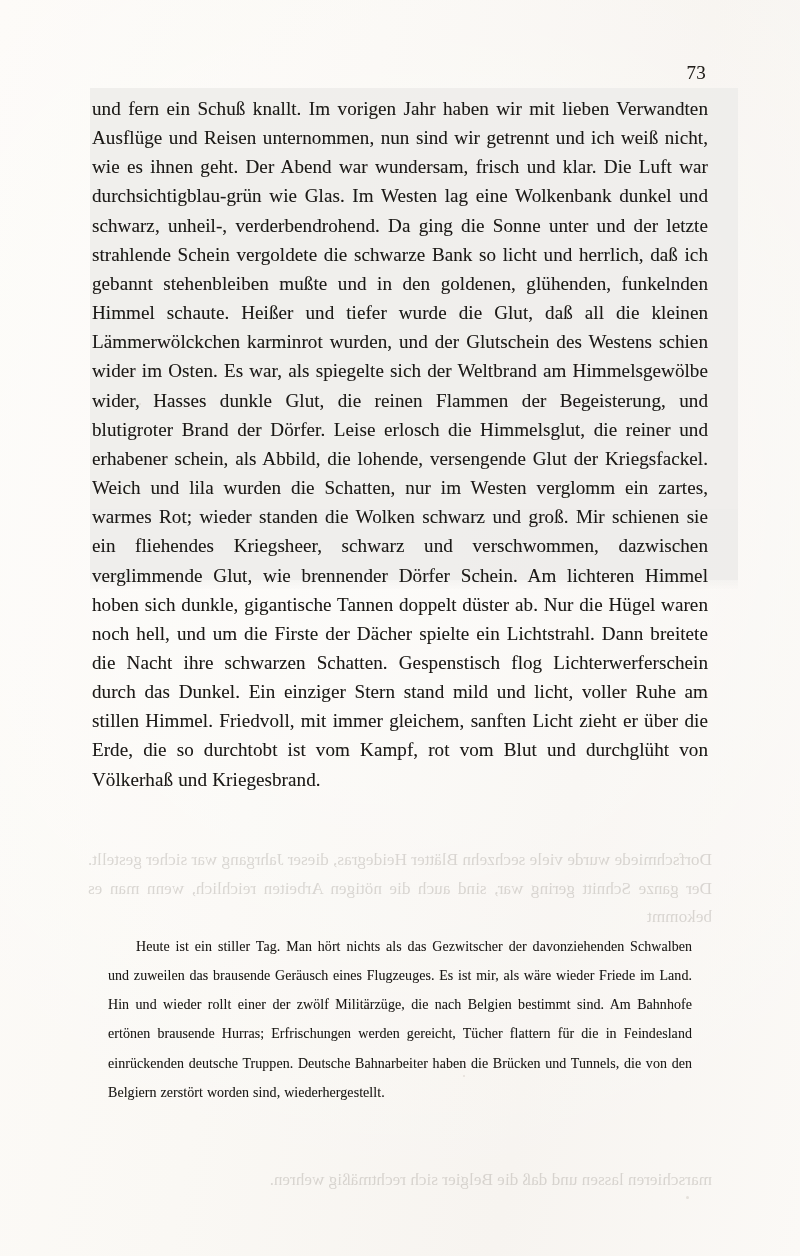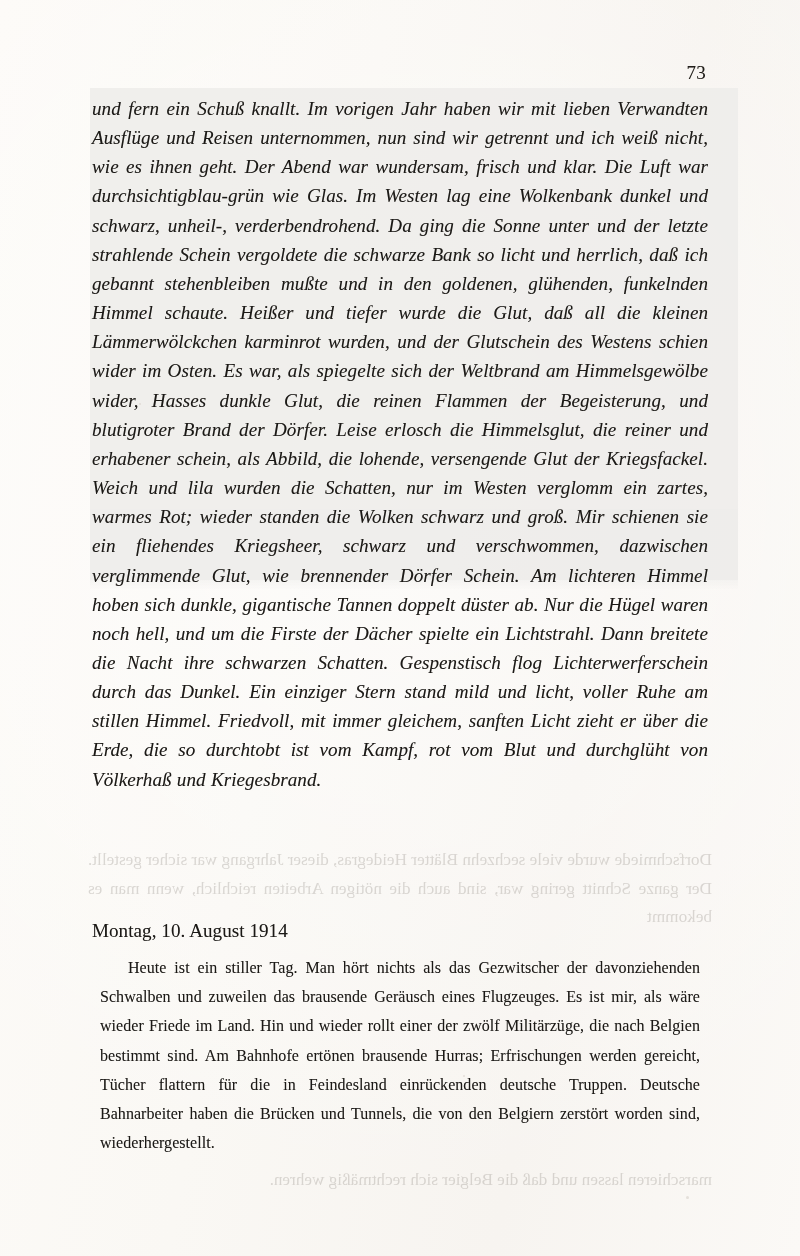--- a/index.html
+++ b/index.html
@@ -94,41 +94,40 @@
 
   .body-par {
     margin: 0;
     font-size: 19.1px;
     line-height: 29.15px;
     text-align: justify;
     text-justify: inter-word;
     letter-spacing: 0.05px;
     word-spacing: 0.4px;
     hyphens: manual;
-    font-style: italic;
   }
 
   .entry {
     position: absolute;
     left: 92px;
     top: 916px;
     width: 616px;
   }
 
   .entry-date {
     margin: 0 0 1px 0;
     font-size: 19.1px;
     line-height: 29.15px;
     text-align: left;
     letter-spacing: 0.05px;
   }
 
   .entry-par {
-    margin: 8px;
-    font-size: 16px;
+    margin: 16px;
+    font-size: 14px;
     line-height: 29.15px;
     text-align: justify;
     text-justify: inter-word;
     text-indent: 28px;
     letter-spacing: 0.05px;
     word-spacing: 0.4px;
   }
 
   
   .body-par, .entry-par, .entry-date, .folio {
@@ -161,18 +160,17 @@
 
   <div class="content">
 
     <div class="folio">73</div>
 
     <div class="textblock">
       <p class="body-par">und fern ein Schuß knallt. Im vorigen Jahr haben wir mit lieben Verwandten Ausflüge und Reisen unternommen, nun sind wir getrennt und ich weiß nicht, wie es ihnen geht. Der Abend war wundersam, frisch und klar. Die Luft war durchsichtigblau-grün wie Glas. Im Westen lag eine Wolkenbank dunkel und schwarz, unheil-, verderbendrohend. Da ging die Sonne unter und der letzte strahlende Schein vergoldete die schwarze Bank so licht und herrlich, daß ich gebannt stehenbleiben mußte und in den goldenen, glühenden, funkelnden Himmel schaute. Heißer und tiefer wurde die Glut, daß all die kleinen Lämmerwölckchen karminrot wurden, und der Glutschein des Westens schien wider im Osten. Es war, als spiegelte sich der Weltbrand am Himmelsgewölbe wider, Hasses dunkle Glut, die reinen Flammen der Begeisterung, und blutigroter Brand der Dörfer. Leise erlosch die Himmelsglut, die reiner und erhabener schein, als Abbild, die lohende, versengende Glut der Kriegsfackel. Weich und lila wurden die Schatten, nur im Westen verglomm ein zartes, warmes Rot; wieder standen die Wolken schwarz und groß. Mir schienen sie ein fliehendes Kriegsheer, schwarz und verschwommen, dazwischen verglimmende Glut, wie brennender Dörfer Schein. Am lichteren Himmel hoben sich dunkle, gigantische Tannen doppelt düster ab. Nur die Hügel waren noch hell, und um die Firste der Dächer spielte ein Lichtstrahl. Dann breitete die Nacht ihre schwarzen Schatten. Gespenstisch flog Lichterwerferschein durch das Dunkel. Ein einziger Stern stand mild und licht, voller Ruhe am stillen Himmel. Friedvoll, mit immer gleichem, sanften Licht zieht er über die Erde, die so durchtobt ist vom Kampf, rot vom Blut und durchglüht von Völkerhaß und Kriegesbrand.</p>
     </div>
 
     <div class="entry">
-      <p class="entry-date">Montag, 10. August 1914</p>
       <p class="entry-par">Heute ist ein stiller Tag. Man hört nichts als das Gezwitscher der davonziehenden Schwalben und zuweilen das brausende Geräusch eines Flugzeuges. Es ist mir, als wäre wieder Friede im Land. Hin und wieder rollt einer der zwölf Militärzüge, die nach Belgien bestimmt sind. Am Bahnhofe ertönen brausende Hurras; Erfrischungen werden gereicht, Tücher flattern für die in Feindesland einrückenden deutsche Truppen. Deutsche Bahnarbeiter haben die Brücken und Tunnels, die von den Belgiern zerstört worden sind, wiederhergestellt.</p>
     </div>
 
   </div>
 </div>
 
 </body></html>

